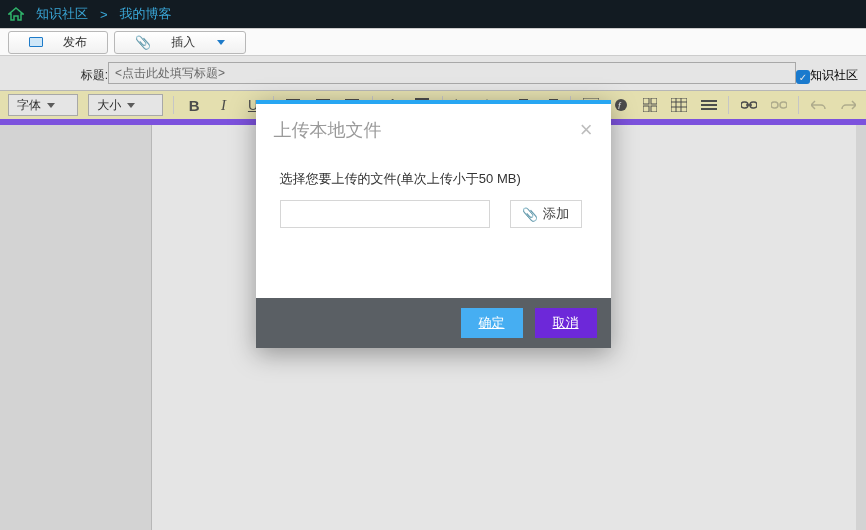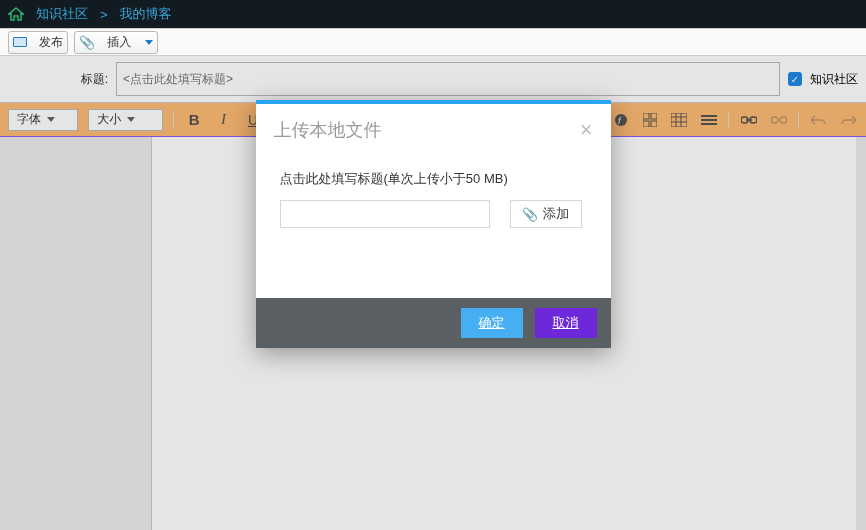--- a/index.html
+++ b/index.html
@@ -6,33 +6,33 @@
   html, body { width: 866px; height: 530px; font-family: "Microsoft YaHei", Arial, sans-serif; font-size: 12px; overflow: hidden; }
   body { background: #f0f0f0; display: flex; flex-direction: column; }
 
   
   .topbar { background: #121b22; color: #3aa7d8; height: 28px; display: flex; align-items: center; padding: 0 8px; gap: 12px; font-size: 13px; }
   .topbar a { color: #3aa7d8; text-decoration: none; }
   .home-icon svg { display: block; }
 
   
   .actionbar { background: #fafafa; border-top: 1px solid #ccc; border-bottom: 1px solid #ccc; height: 28px; display: flex; align-items: center; padding: 0 8px; gap: 6px; }
-  .btn { display: inline-flex; align-items: center; gap: 12px; border: 1px solid #b8b8b8; background: linear-gradient(#fff,#f1f1f1); padding: 2px 4px; border-radius: 3px; font-size: 12px; cursor: pointer; color: #333; }
+  .btn { display: inline-flex; align-items: center; gap: 20px; border: 1px solid #b8b8b8; background: linear-gradient(#fff,#f1f1f1); padding: 2px 20px; border-radius: 3px; font-size: 12px; cursor: pointer; color: #333; }
   .btn .caret { width:0; height:0; border-left:4px solid transparent; border-right:4px solid transparent; border-top:5px solid #1e7bc9; margin-left:2px;}
   .mail-icon { width:14px; height:10px; border:1px solid #1e7bc9; border-radius:1px; position:relative; display:inline-block; background:#cfe7f8;}
   .clip-icon { color:#e98f4a; font-size:13px; display:inline-block; transform: rotate(0deg); }
 
   
-  .titlerow { background:#fff; border-bottom:1px solid #ccc; padding:6px 8px; display:flex; align-items:center; gap:8px; }
+  .titlerow { background:#fff; border-bottom:1px solid #ccc; padding:6px 8px; display:flex; align-items:flex-end; gap:0; }
   .titlerow .lbl { font-size:12px; color:#333; width:100px; text-align:right; }
-  .titlerow .inp { flex:1; border:1px solid #bbb; padding:10px 6px; font-size:12px; height:34px; color:#7f1d1d; }
+  .titlerow .inp { flex:1; border:1px solid #bbb; padding:10px 6px; font-size:12px; height:22px; color:#7f1d1d; }
   .chk { width:14px; height:14px; background:#1e88e5; border-radius:3px; display:inline-flex; align-items:center; justify-content:center; color:#fff; font-size:10px; }
 
   
-  .toolbar { background:#fdba74; border-bottom:1px solid #8b5cf6; height:34px; display:flex; align-items:center; padding:0 8px; gap:10px; }
+  .toolbar { background:#fef9c3; border-bottom:6px solid #8b5cf6; height:34px; display:flex; align-items:center; padding:0 8px; gap:10px; }
   .sel { border:1px solid #bbb; background:#fff; height:22px; display:inline-flex; align-items:center; padding:0 4px 0 8px; font-size:12px; color:#333; gap:6px; }
   .sel .tri { width:0;height:0;border-left:4px solid transparent;border-right:4px solid transparent;border-top:5px solid #666; }
   .tbtn { width:20px; height:20px; display:inline-flex; align-items:center; justify-content:center; color:#555; cursor:pointer; }
   .tbtn svg { display:block; }
   .tbtn.disabled { opacity:.35; }
   .sep { width:1px; height:18px; background:#ddd; }
 
   
   .editorwrap { flex:1; display:flex; overflow:hidden; }
   .gutter-left { width:152px; background:#ebebeb; border-right:1px solid #ccc; }
@@ -226,21 +226,21 @@
 </div>
 
 <div class="overlay">
   <div class="modal">
     <div class="modal-accent"></div>
     <div class="modal-header">
       <span class="modal-title">上传本地文件</span>
       <span class="modal-close">×</span>
     </div>
     <div class="modal-body">
-      <div class="row1">点击此处填写标题(单次上传小于50 MB)</div>
+      <div class="row1">选择您要上传的文件(单次上传小于50 MB)</div>
       <div class="flexrow">
         <div class="filebox"></div>
         <button class="addbtn">
           <span class="clip-icon">📎</span>
           <span>添加</span>
         </button>
       </div>
     </div>
     <div class="modal-footer">
       <button class="mbtn primary">确定</button>

